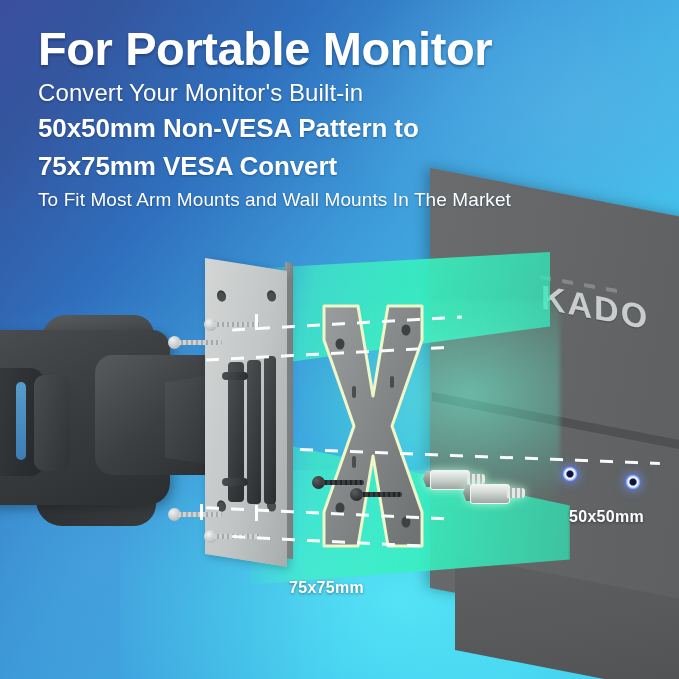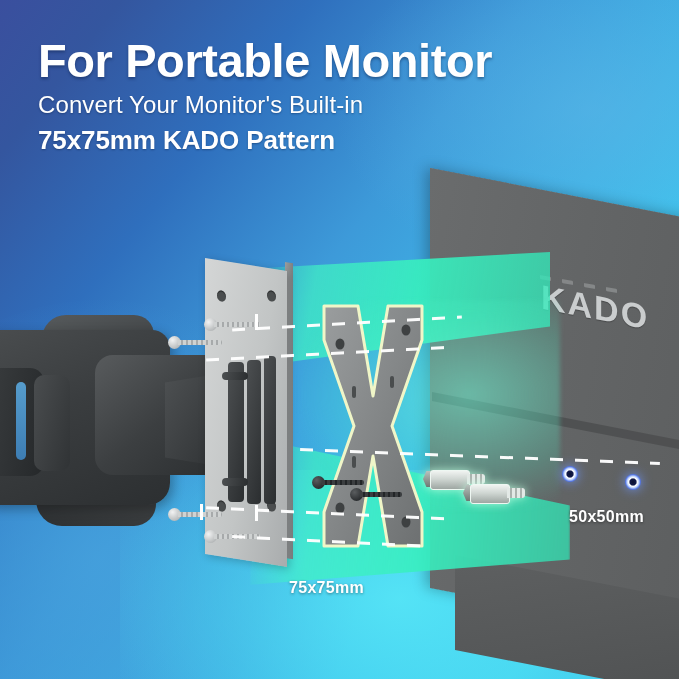--- a/index.html
+++ b/index.html
@@ -63,21 +63,21 @@
         rgba(92,180,230,0.55) 0%,
         rgba(80,168,222,0) 72%);
   }
 
   
   .copy {
     position: absolute;
     left: 0;
     top: 0;
     width: 679px;
-    padding-top: 36px;
+    padding-top: 24px;
     z-index: 40;
     pointer-events: none;
   }
   .headline {
     margin: 0 0 2px 38px;
     font-size: 47px;
     line-height: 1.06;
     font-weight: 700;
     color: #ffffff;
     letter-spacing: -0.4px;
@@ -580,16 +580,18 @@
     <div class="tick" style="left:255px; top:505px; width:3px; height:16px;"></div>
     <div class="tick" style="left:200px; top:504px; width:3px; height:16px;"></div>
 
     <div class="callout callout-75">75x75mm</div>
     <div class="callout callout-50">50x50mm</div>
   </div>
 
   <div class="copy">
     <h1 class="headline">For Portable Monitor</h1>
     <p class="sub-line sub-reg">Convert Your Monitor's Built-in</p>
-    <p class="sub-line sub-bold">75x75mm KADO Pattern</p>
+    <p class="sub-line sub-bold">50x50mm Non-VESA Pattern to</p>
+    <p class="sub-line sub-bold">75x75mm VESA Convert</p>
+    <p class="sub-line sub-small">To Fit Most Arm Mounts and Wall Mounts In The Market</p>
   </div>
 
 </div>
 
 </body></html>

